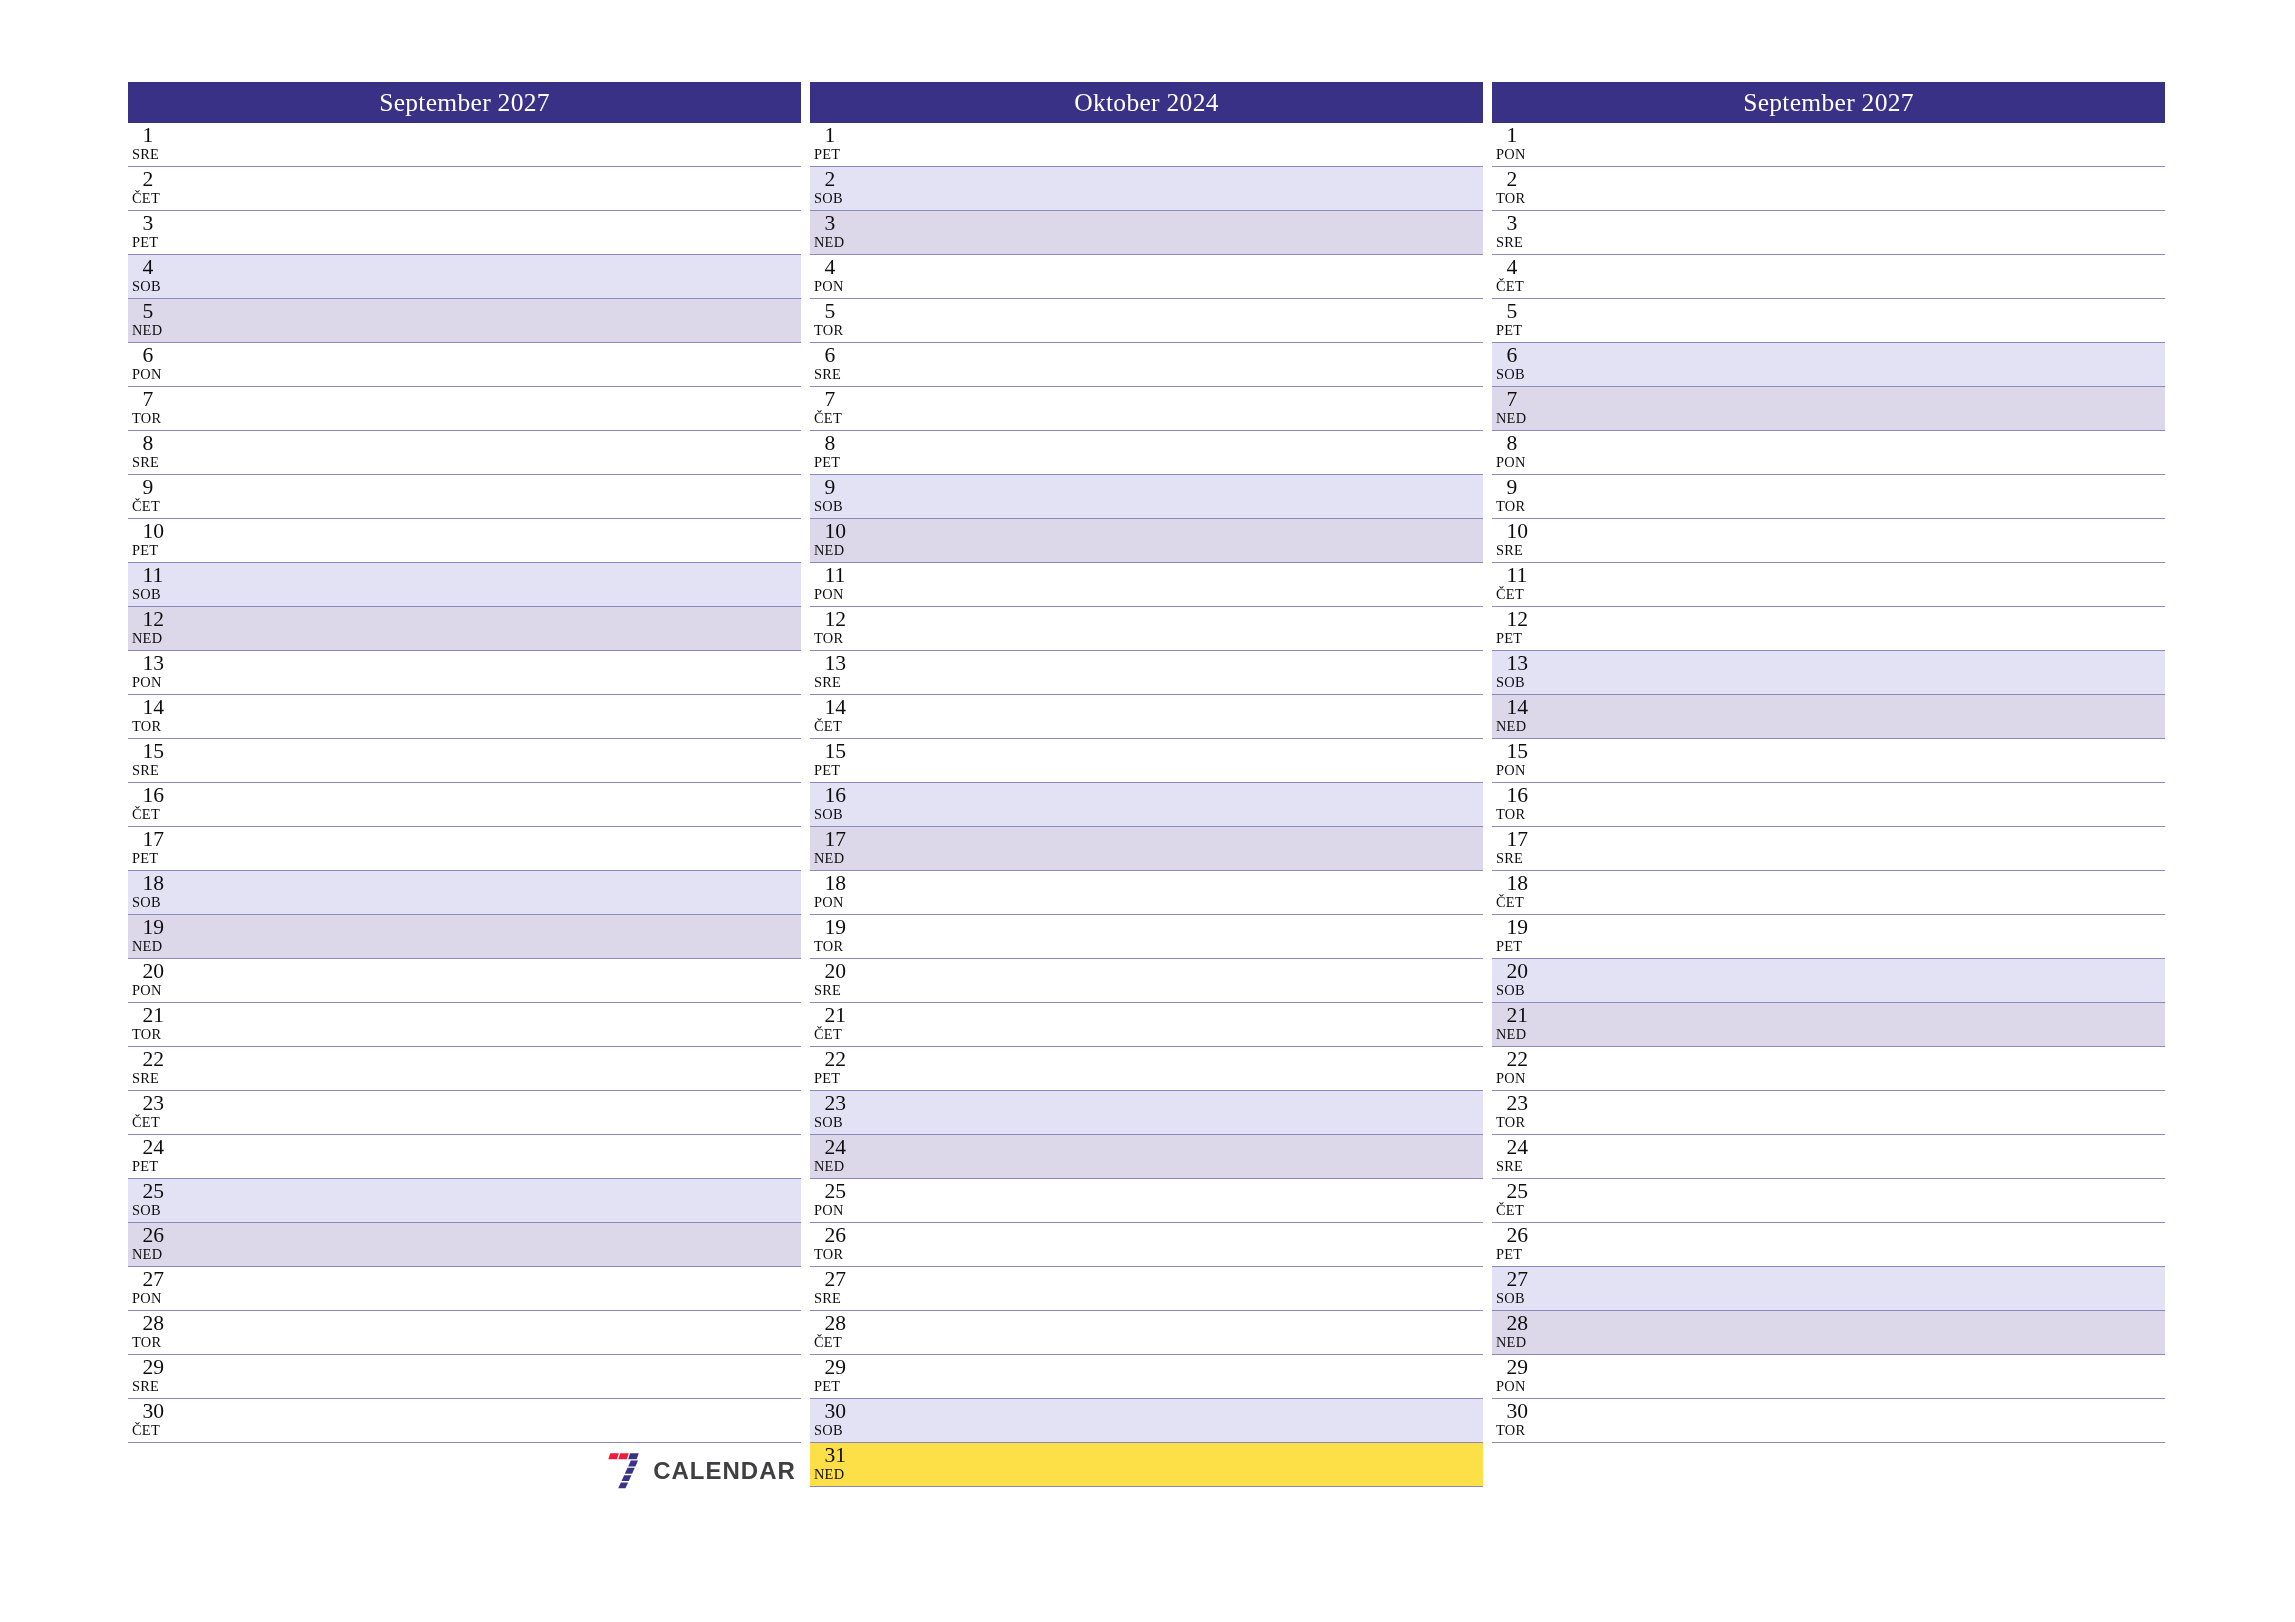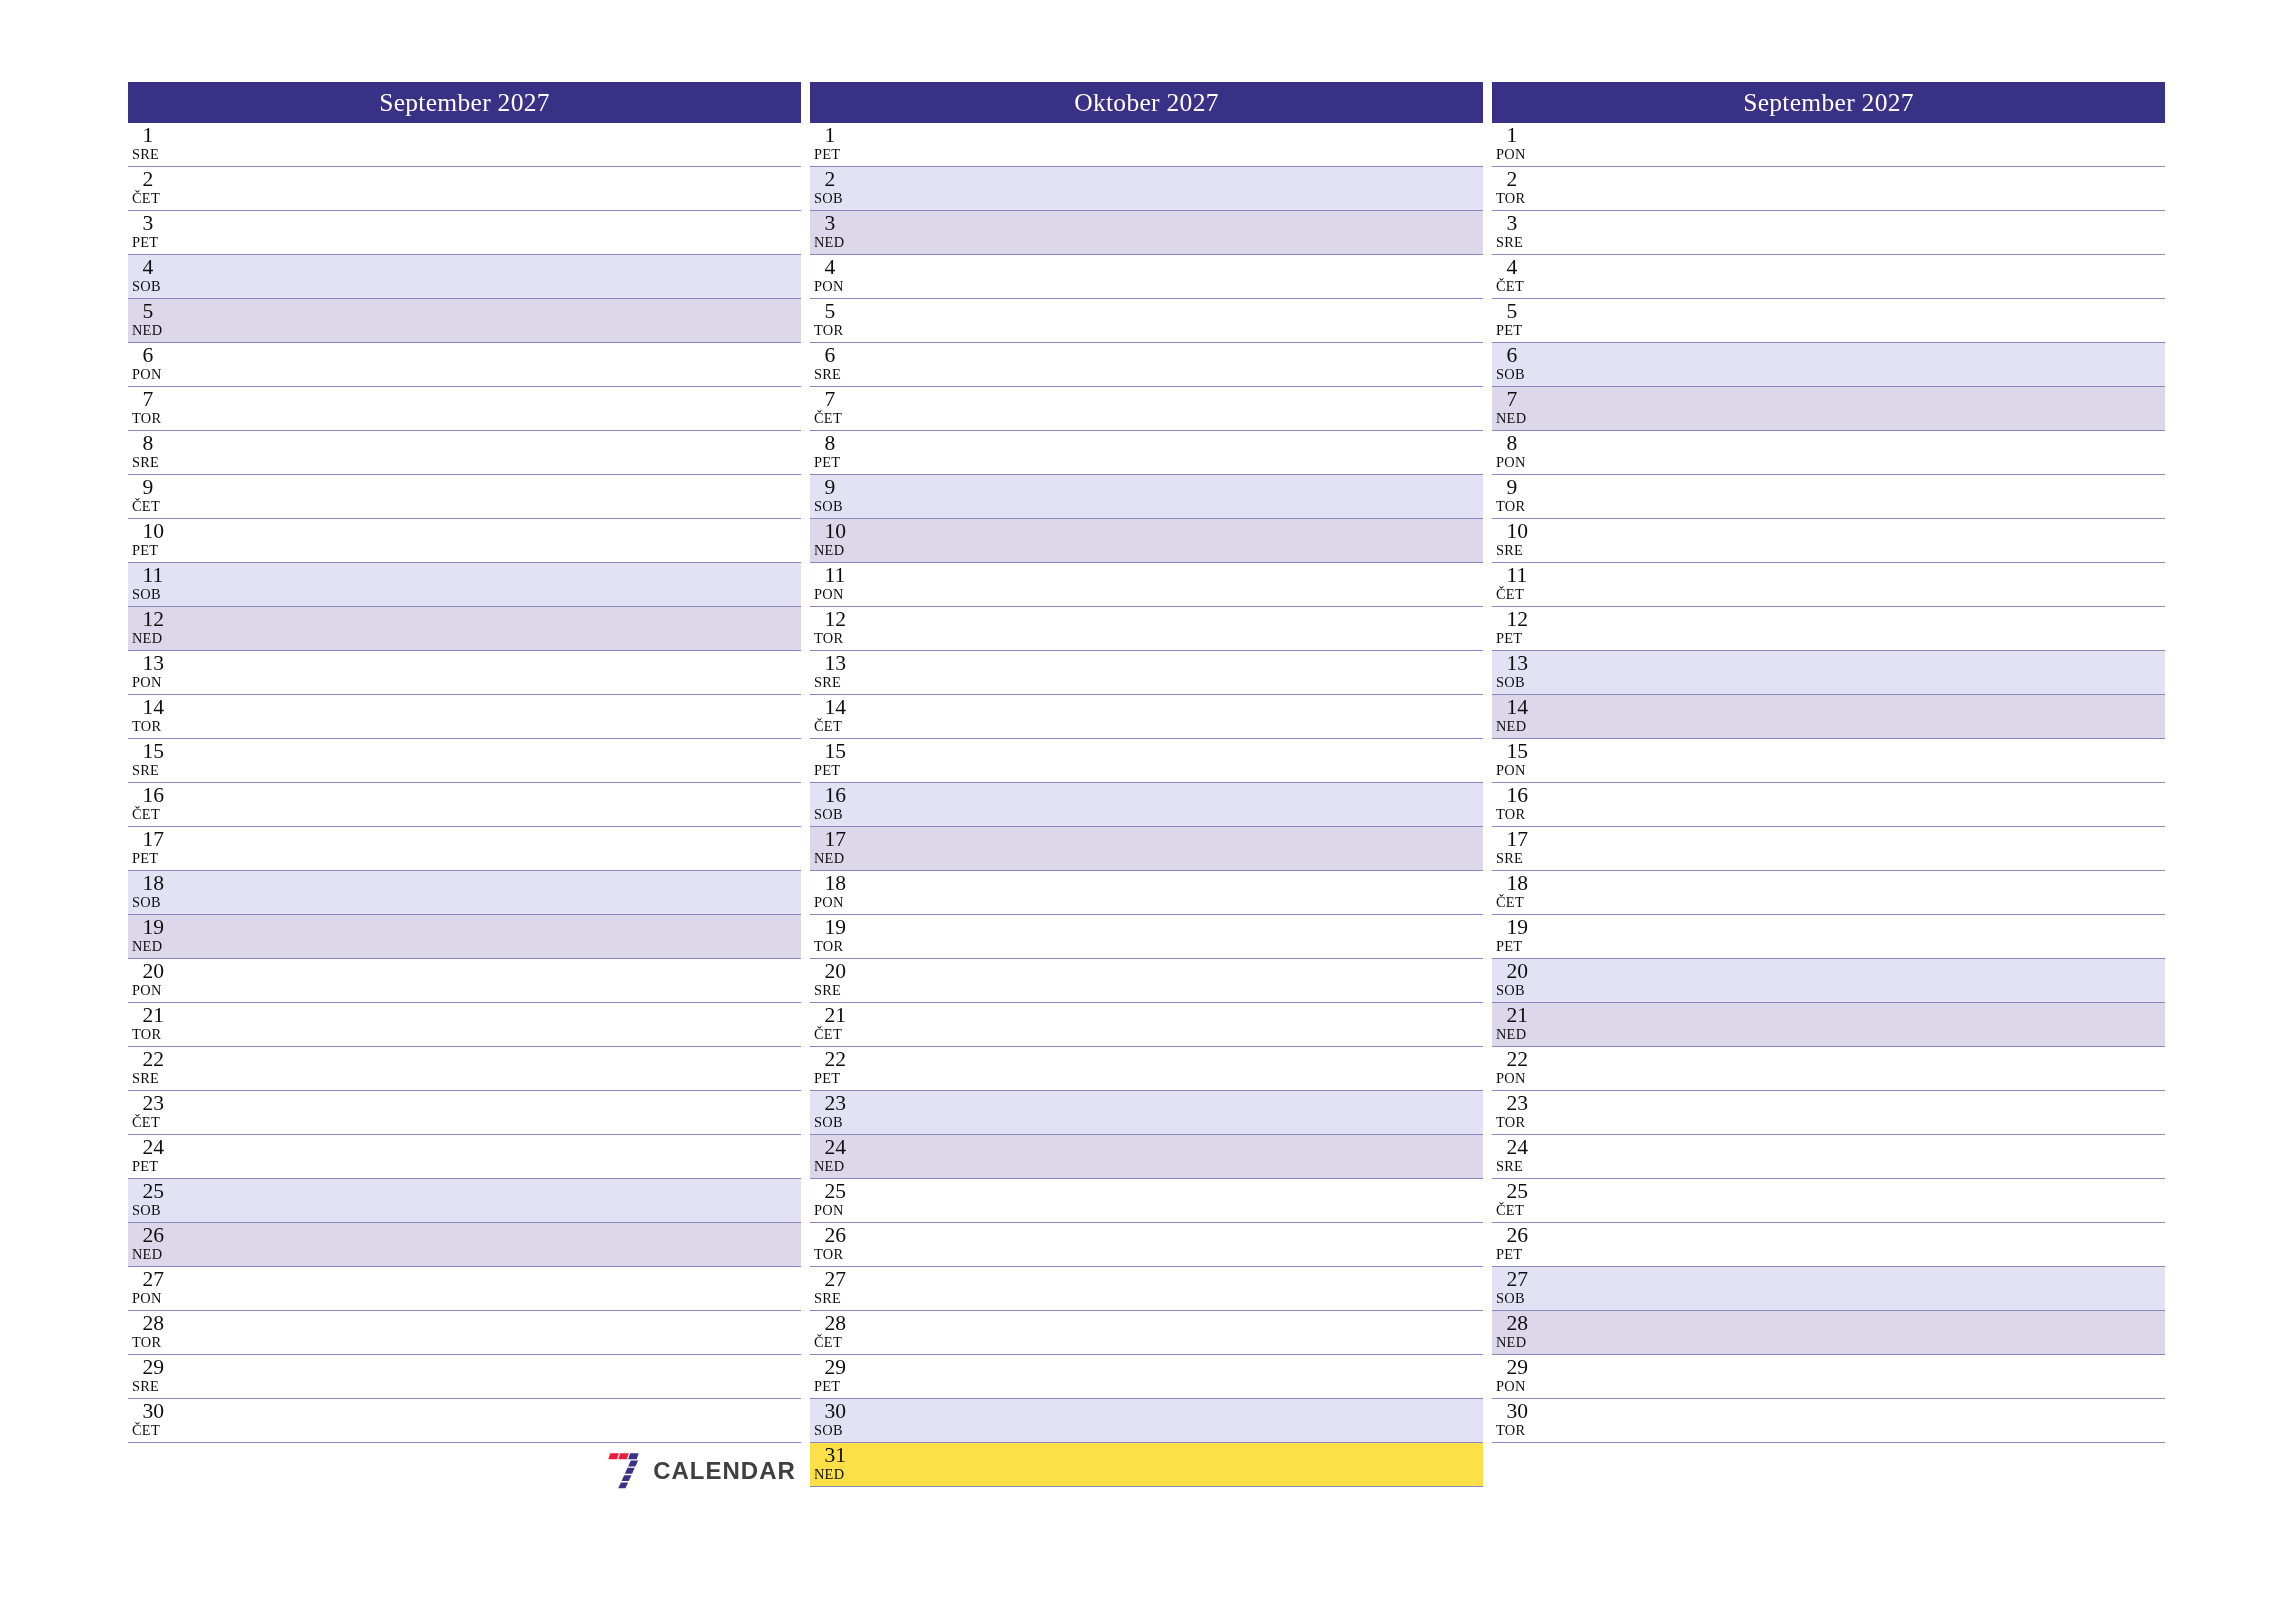--- a/index.html
+++ b/index.html
@@ -275,21 +275,21 @@
             <polygon points="42,13 53,13 49,22 38,22" fill="#3a3287"></polygon>
             <polygon points="37,24 48,24 44,33 33,33" fill="#3a3287"></polygon>
             <polygon points="32,35 43,35 39,44 28,44" fill="#3a3287"></polygon>
             <polygon points="27,46 38,46 34,55 23,55" fill="#3a3287"></polygon>
           </svg>
           <span class="logo-word" style="color: rgb(63, 63, 66);">CALENDAR</span>
         </div>
       </div>
     </div>
     <div class="month-col">
-      <div class="month-header" style="background: rgb(57, 49, 134); color: rgb(255, 255, 255);">Oktober 2027</div>
+      <div class="month-header" style="background: rgb(57, 49, 134); color: rgb(255, 255, 255);">Oktober 2024</div>
       <div class="days">
         <div class="day-row" style="border-bottom-color: rgb(139, 135, 191);">
           <span class="day-num">1</span>
           <span class="day-dow">PET</span>
           <span style="position: absolute; inset: 0px 0px 0px 98px;"></span>
         </div>
         <div class="day-row sat" style="border-bottom-color: rgb(139, 135, 191); background: rgb(227, 226, 245);">
           <span class="day-num">2</span>
           <span class="day-dow">SOB</span>
           <span style="position: absolute; inset: 0px 0px 0px 98px;"></span>

